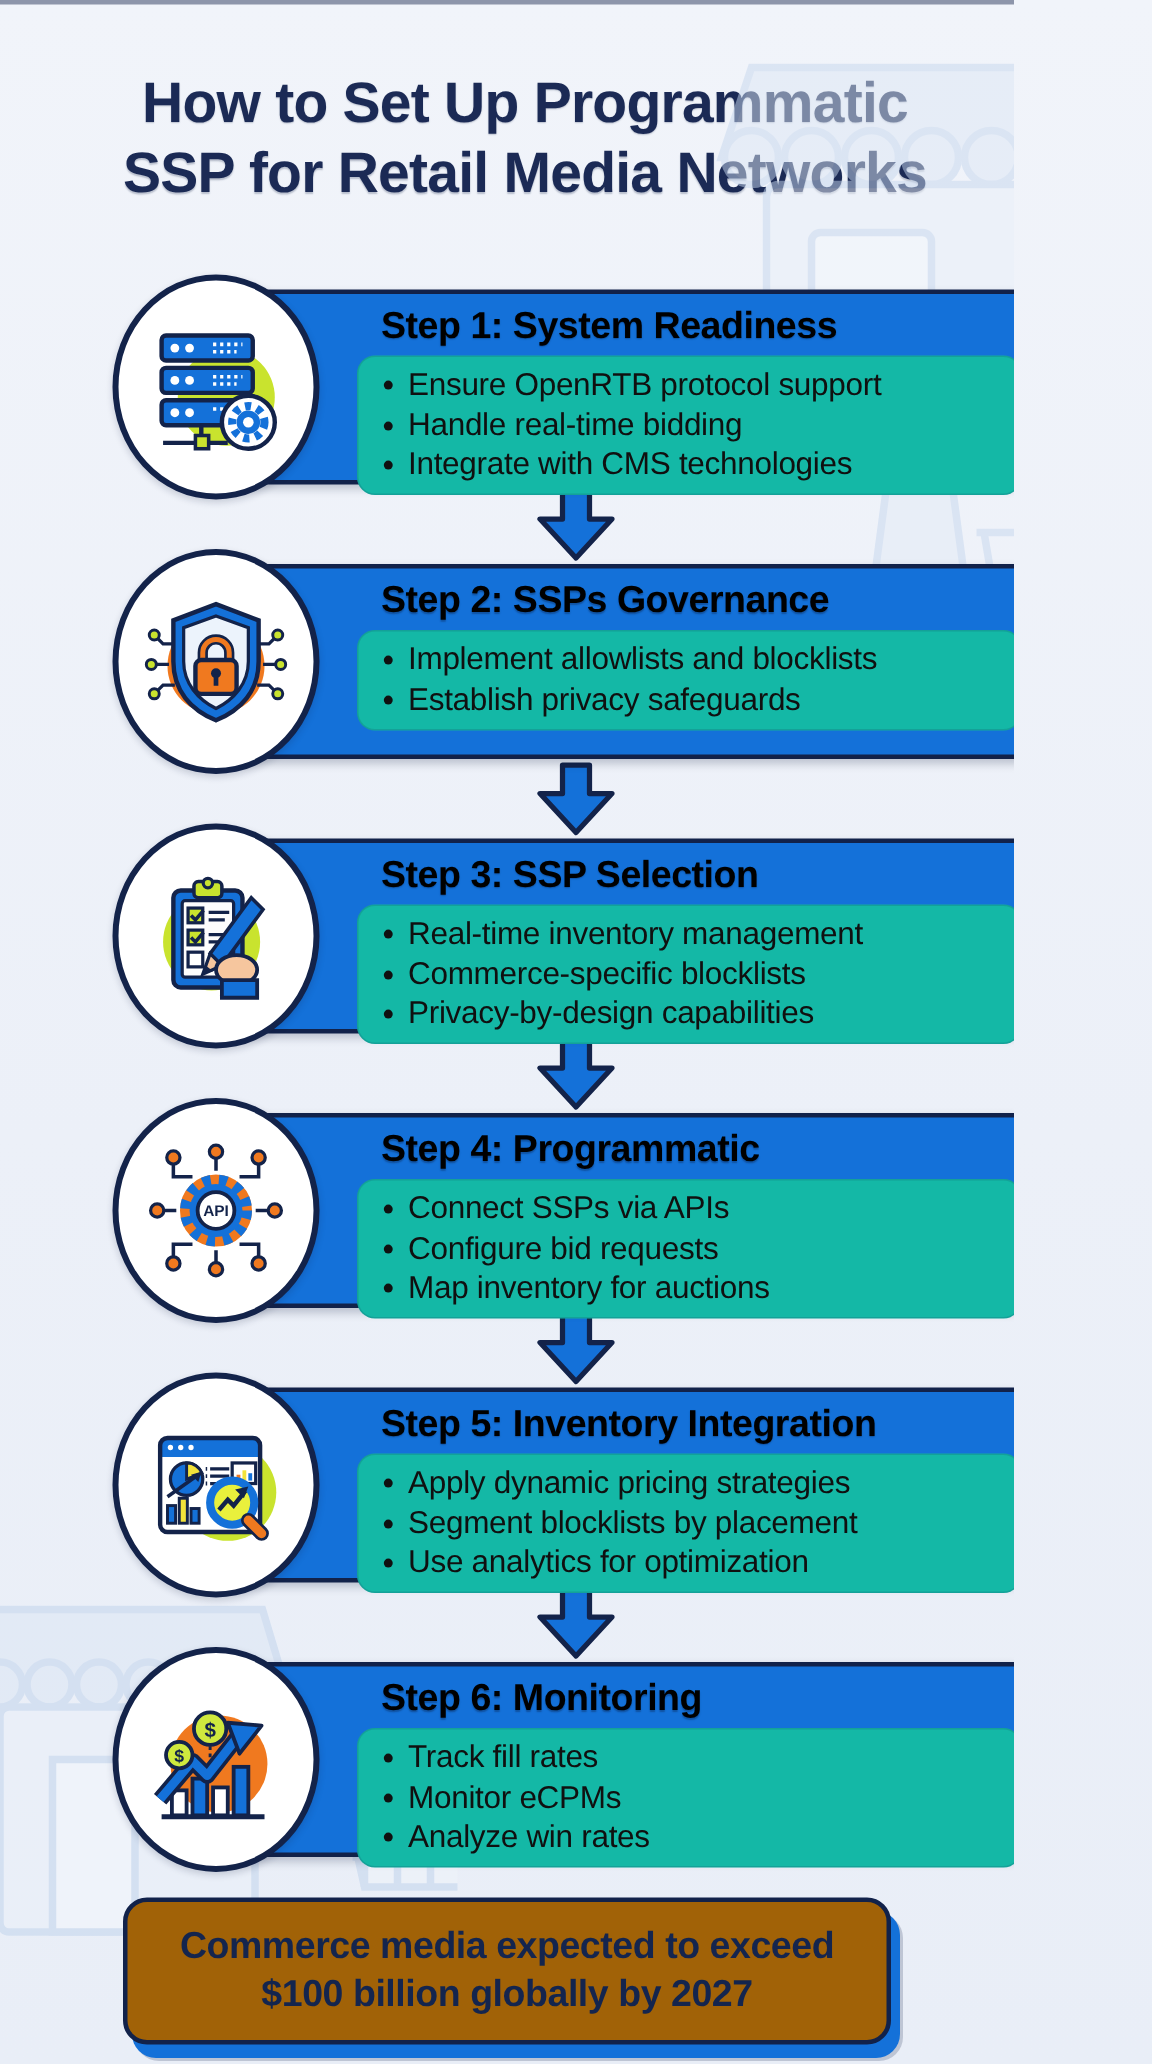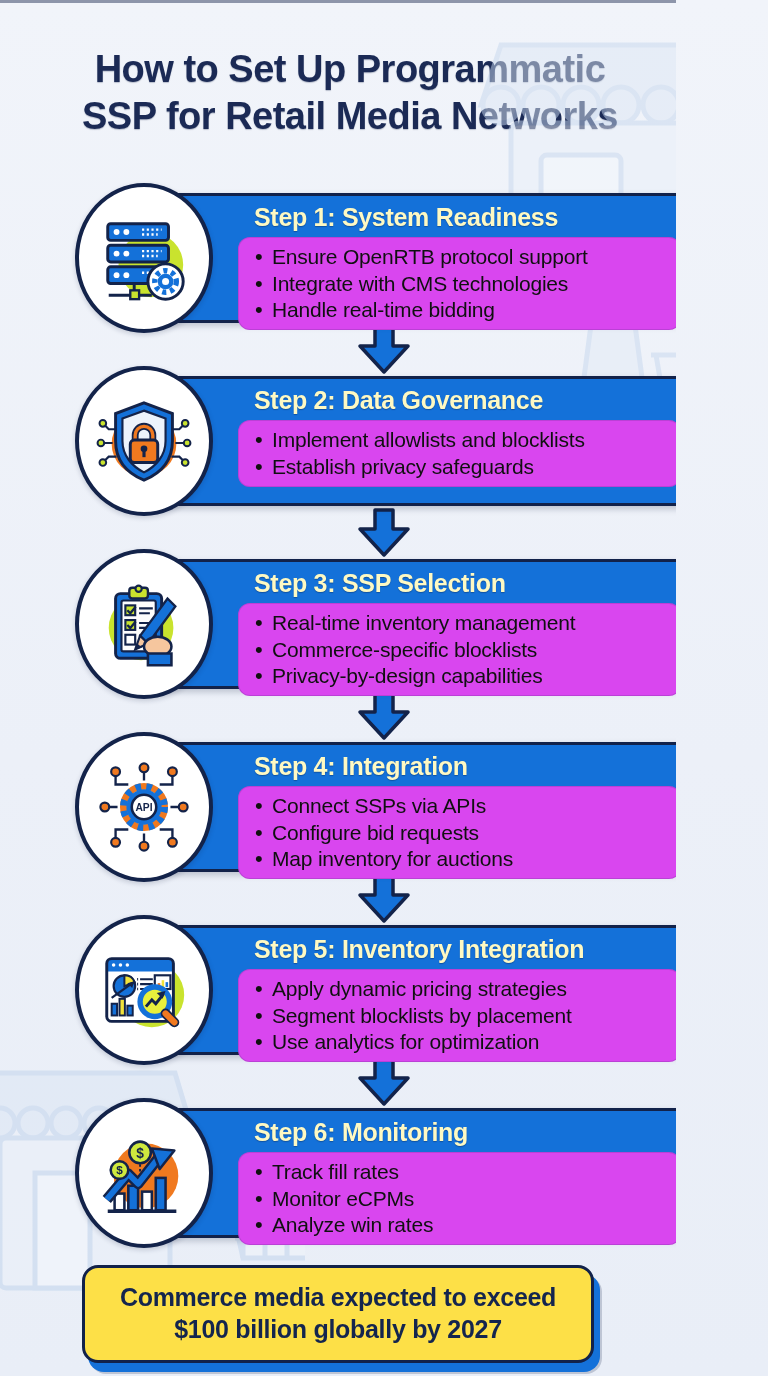--- a/index.html
+++ b/index.html
@@ -31,44 +31,44 @@
   }
   .icon-slot{display:flex;}
   .icon-slot svg{width:98px;height:98px;}
   .card{
     position:absolute;left:72px;right:0;top:0;bottom:0;
     background:#1471d9;border:3px solid #12224a;border-radius:17px;
     padding:5px 9px 9px 88px;box-sizing:border-box;
     box-shadow:0 3px 6px rgba(15,27,61,.22);
   }
   .step-title{
-    color:#fef9c3;font-size:25px;font-weight:bold;
+    color:#000000;font-size:25px;font-weight:bold;
     margin:2px 0 5px 16px;letter-spacing:-.3px;
     text-shadow:0 1px 1px rgba(10,25,60,.35);
   }
   .white-box{
-    background:#d946ef;border-radius:12px;
+    background:#14b8a6;border-radius:12px;
     padding:7px 10px 7px 12px;
     box-shadow:inset 0 0 0 1px rgba(18,34,74,.15);
   }
   .bullets{list-style:none;margin:0;padding:0;}
   .bullets li{
     font-size:21px;line-height:1.24;color:#101010;
     padding-left:22px;position:relative;letter-spacing:-.2px;
   }
   .bullets li::before{
     content:"\2022";position:absolute;left:5px;top:-1px;
     color:#101010;font-size:22px;
   }
   .arrow-wrap{height:53px;display:flex;align-items:center;justify-content:center;
     width:618px;margin-left:-62px;}
   .arrow-wrap svg{margin-left:124px;}
   .callout{
     position:relative;margin:27px auto 0;width:512px;
-    background:#fde047;border:3.5px solid #12224a;border-radius:16px;
+    background:#a16207;border:3.5px solid #12224a;border-radius:16px;
     padding:13px 10px 15px;box-sizing:border-box;text-align:center;
     font-size:25px;font-weight:bold;color:#14254e;line-height:1.28;
     letter-spacing:-.3px;
     box-shadow:6px 9px 0 0 #1471d9, 8px 11px 0 0 #12224a33;
     z-index:1;
   }
 </style>
 </head>
 <body>
 
@@ -148,22 +148,22 @@
     <circle cx="72" cy="74" r="8" fill="#1471d9"></circle>
     <circle cx="72" cy="74" r="3.6" fill="#fff"></circle>
   </svg>
           </span>
     </div>
     <div class="card">
       <div class="step-title">Step 1: System Readiness</div>
       <div class="white-box">
         <ul class="bullets">
               <li>Ensure OpenRTB protocol support</li>
+              <li>Handle real-time bidding</li>
               <li>Integrate with CMS technologies</li>
-              <li>Handle real-time bidding</li>
             </ul>
       </div>
     </div>
   </div>
 
   <div class="arrow-wrap">
     <svg width="62" height="50" viewBox="0 0 62 50">
       <path d="M22 2 H40 V21 H55 L31 47 L7 21 H22 Z" fill="#1471d9" stroke="#13234a" stroke-width="3.5" stroke-linejoin="round"></path>
     </svg>
   </div>
@@ -189,21 +189,21 @@
     <path d="M50 19 L72 27 V50 C72 65 62 76 50 82 C38 76 28 65 28 50 V27 Z" fill="#ecf3fc" stroke="#13234a" stroke-width="2.2"></path>
     <path d="M41 51 v-7 a9 9 0 0 1 18 0 v7" fill="none" stroke="#13234a" stroke-width="7"></path>
     <path d="M41 51 v-7 a9 9 0 0 1 18 0 v7" fill="none" stroke="#f0791f" stroke-width="3.4"></path>
     <rect x="36" y="49" width="28" height="23" rx="4" fill="#f0791f" stroke="#13234a" stroke-width="3"></rect>
     <circle cx="50" cy="58" r="3.4" fill="#13234a"></circle>
     <rect x="48.4" y="59" width="3.2" height="7.5" fill="#13234a"></rect>
   </svg>
           </span>
     </div>
     <div class="card">
-      <div class="step-title">Step 2: Data Governance</div>
+      <div class="step-title">Step 2: SSPs Governance</div>
       <div class="white-box">
         <ul class="bullets">
               <li>Implement allowlists and blocklists</li>
               <li>Establish privacy safeguards</li>
             </ul>
       </div>
     </div>
   </div>
 
   <div class="arrow-wrap">
@@ -274,21 +274,21 @@
     </g>
     <circle cx="50" cy="50" r="21" fill="none" stroke="#f0791f" stroke-width="7"></circle>
     <circle cx="50" cy="50" r="21" fill="none" stroke="#1471d9" stroke-width="7" stroke-dasharray="5.6 5.6"></circle>
     <circle cx="50" cy="50" r="18" fill="#1471d9"></circle>
     <circle cx="50" cy="50" r="12.5" fill="#fff" stroke="#13234a" stroke-width="2.6"></circle>
     <text x="50" y="54" text-anchor="middle" font-family="Liberation Sans, sans-serif" font-size="10.5" font-weight="bold" fill="#13234a">API</text>
   </svg>
           </span>
     </div>
     <div class="card">
-      <div class="step-title">Step 4: Integration</div>
+      <div class="step-title">Step 4: Programmatic</div>
       <div class="white-box">
         <ul class="bullets">
               <li>Connect SSPs via APIs</li>
               <li>Configure bid requests</li>
               <li>Map inventory for auctions</li>
             </ul>
       </div>
     </div>
   </div>
 

